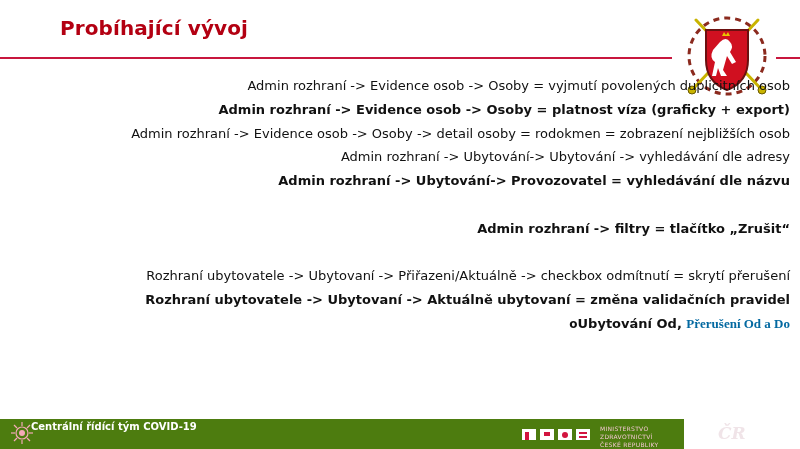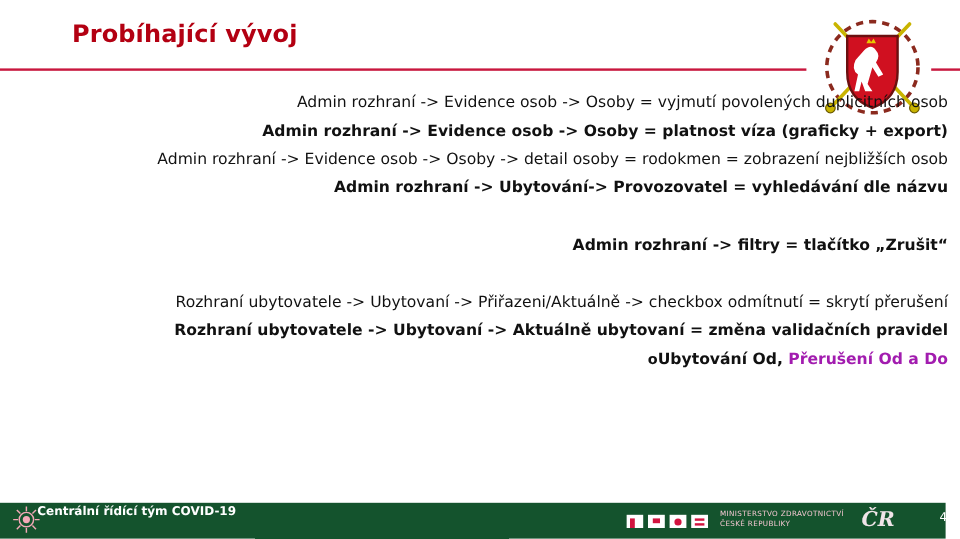--- a/index.html
+++ b/index.html
@@ -23,27 +23,27 @@
   }
   .emblem {
     position: absolute; left: 678px; top: 10px; width: 98px; height: 92px;
   }
   .content {
     position: absolute; left: 10px; top: 74px; width: 780px;
     font-size: 13px; line-height: 23.8px; text-align: right;
   }
   .line { white-space: nowrap; height: 23.8px; }
   .bold { font-weight: bold; }
-  .red { color: #a21caf; }
+  .red { color: #0369a1; font-family: Liberation Serif, serif; }
   .spacer { height: 23.8px; }
   .bullet-line { padding-left: 10px; }
   .bullet { display: inline-block; width: 20px; font-size: 12px; }
   .footer {
-    position: absolute; left: 0; top: 419px; width: 788px; height: 30px;
-    background: #14532d;
+    position: absolute; left: 0; top: 419px; width: 684px; height: 30px;
+    background: #4d7c0f;
   }
   .footer-logo {
     position: absolute; left: 10px; top: 2px; width: 24px; height: 24px;
   }
   .footer-text {
     position: absolute; left: 31px; top: 2px;
     color: #ffffff; font-size: 10px; font-weight: bold;
   }
   .mzcr-logo {
     position: absolute; left: 522px; top: 8px; width: 70px; height: 14px;
@@ -80,20 +80,21 @@
   <circle cx="84" cy="80" r="4" fill="#c9b400" stroke="#6b5a00"></circle>
   <path d="M28 20 H70 V50 Q70 72 49 80 Q28 72 28 50 Z" fill="#d01020" stroke="#6b1010" stroke-width="2"></path>
   <path d="M42 32 q6 -6 10 0 q4 4 0 10 l6 10 l-4 2 l-5 -8 l-4 14 l4 6 h-6 l-3 -8 l-2 8 h-4 l3 -14 q-6 -4 -2 -12 z" fill="#ffffff"></path>
   <path d="M44 26 l2 -4 l2 3 l2 -3 l2 4 z" fill="#e8c800"></path>
 </svg>
 
 <div class="content">
   <div class="line">Admin rozhraní -&gt; Evidence osob -&gt; Osoby = vyjmutí povolených duplicitních osob</div>
   <div class="line bold">Admin rozhraní -&gt; Evidence osob -&gt; Osoby = platnost víza (graficky + export)</div>
   <div class="line">Admin rozhraní -&gt; Evidence osob -&gt; Osoby -&gt; detail osoby = rodokmen = zobrazení nejbližších osob</div>
+  <div class="line">Admin rozhraní -&gt; Ubytování-&gt; Ubytování -&gt; vyhledávání dle adresy</div>
   <div class="line bold">Admin rozhraní -&gt; Ubytování-&gt; Provozovatel = vyhledávání dle názvu</div>
   <div class="spacer"></div>
   <div class="line bold">Admin rozhraní -&gt; filtry = tlačítko „Zrušit“</div>
   <div class="spacer"></div>
   <div class="line">Rozhraní ubytovatele -&gt; Ubytovaní -&gt; Přiřazeni/Aktuálně -&gt; checkbox odmítnutí = skrytí přerušení</div>
   <div class="line bold">Rozhraní ubytovatele -&gt; Ubytovaní -&gt; Aktuálně ubytovaní = změna validačních pravidel</div>
   <div class="line bold bullet-line">
     <span class="bullet">o</span><span>Ubytování Od, </span><span class="red">Přerušení Od a Do</span>
   </div>
 </div>

